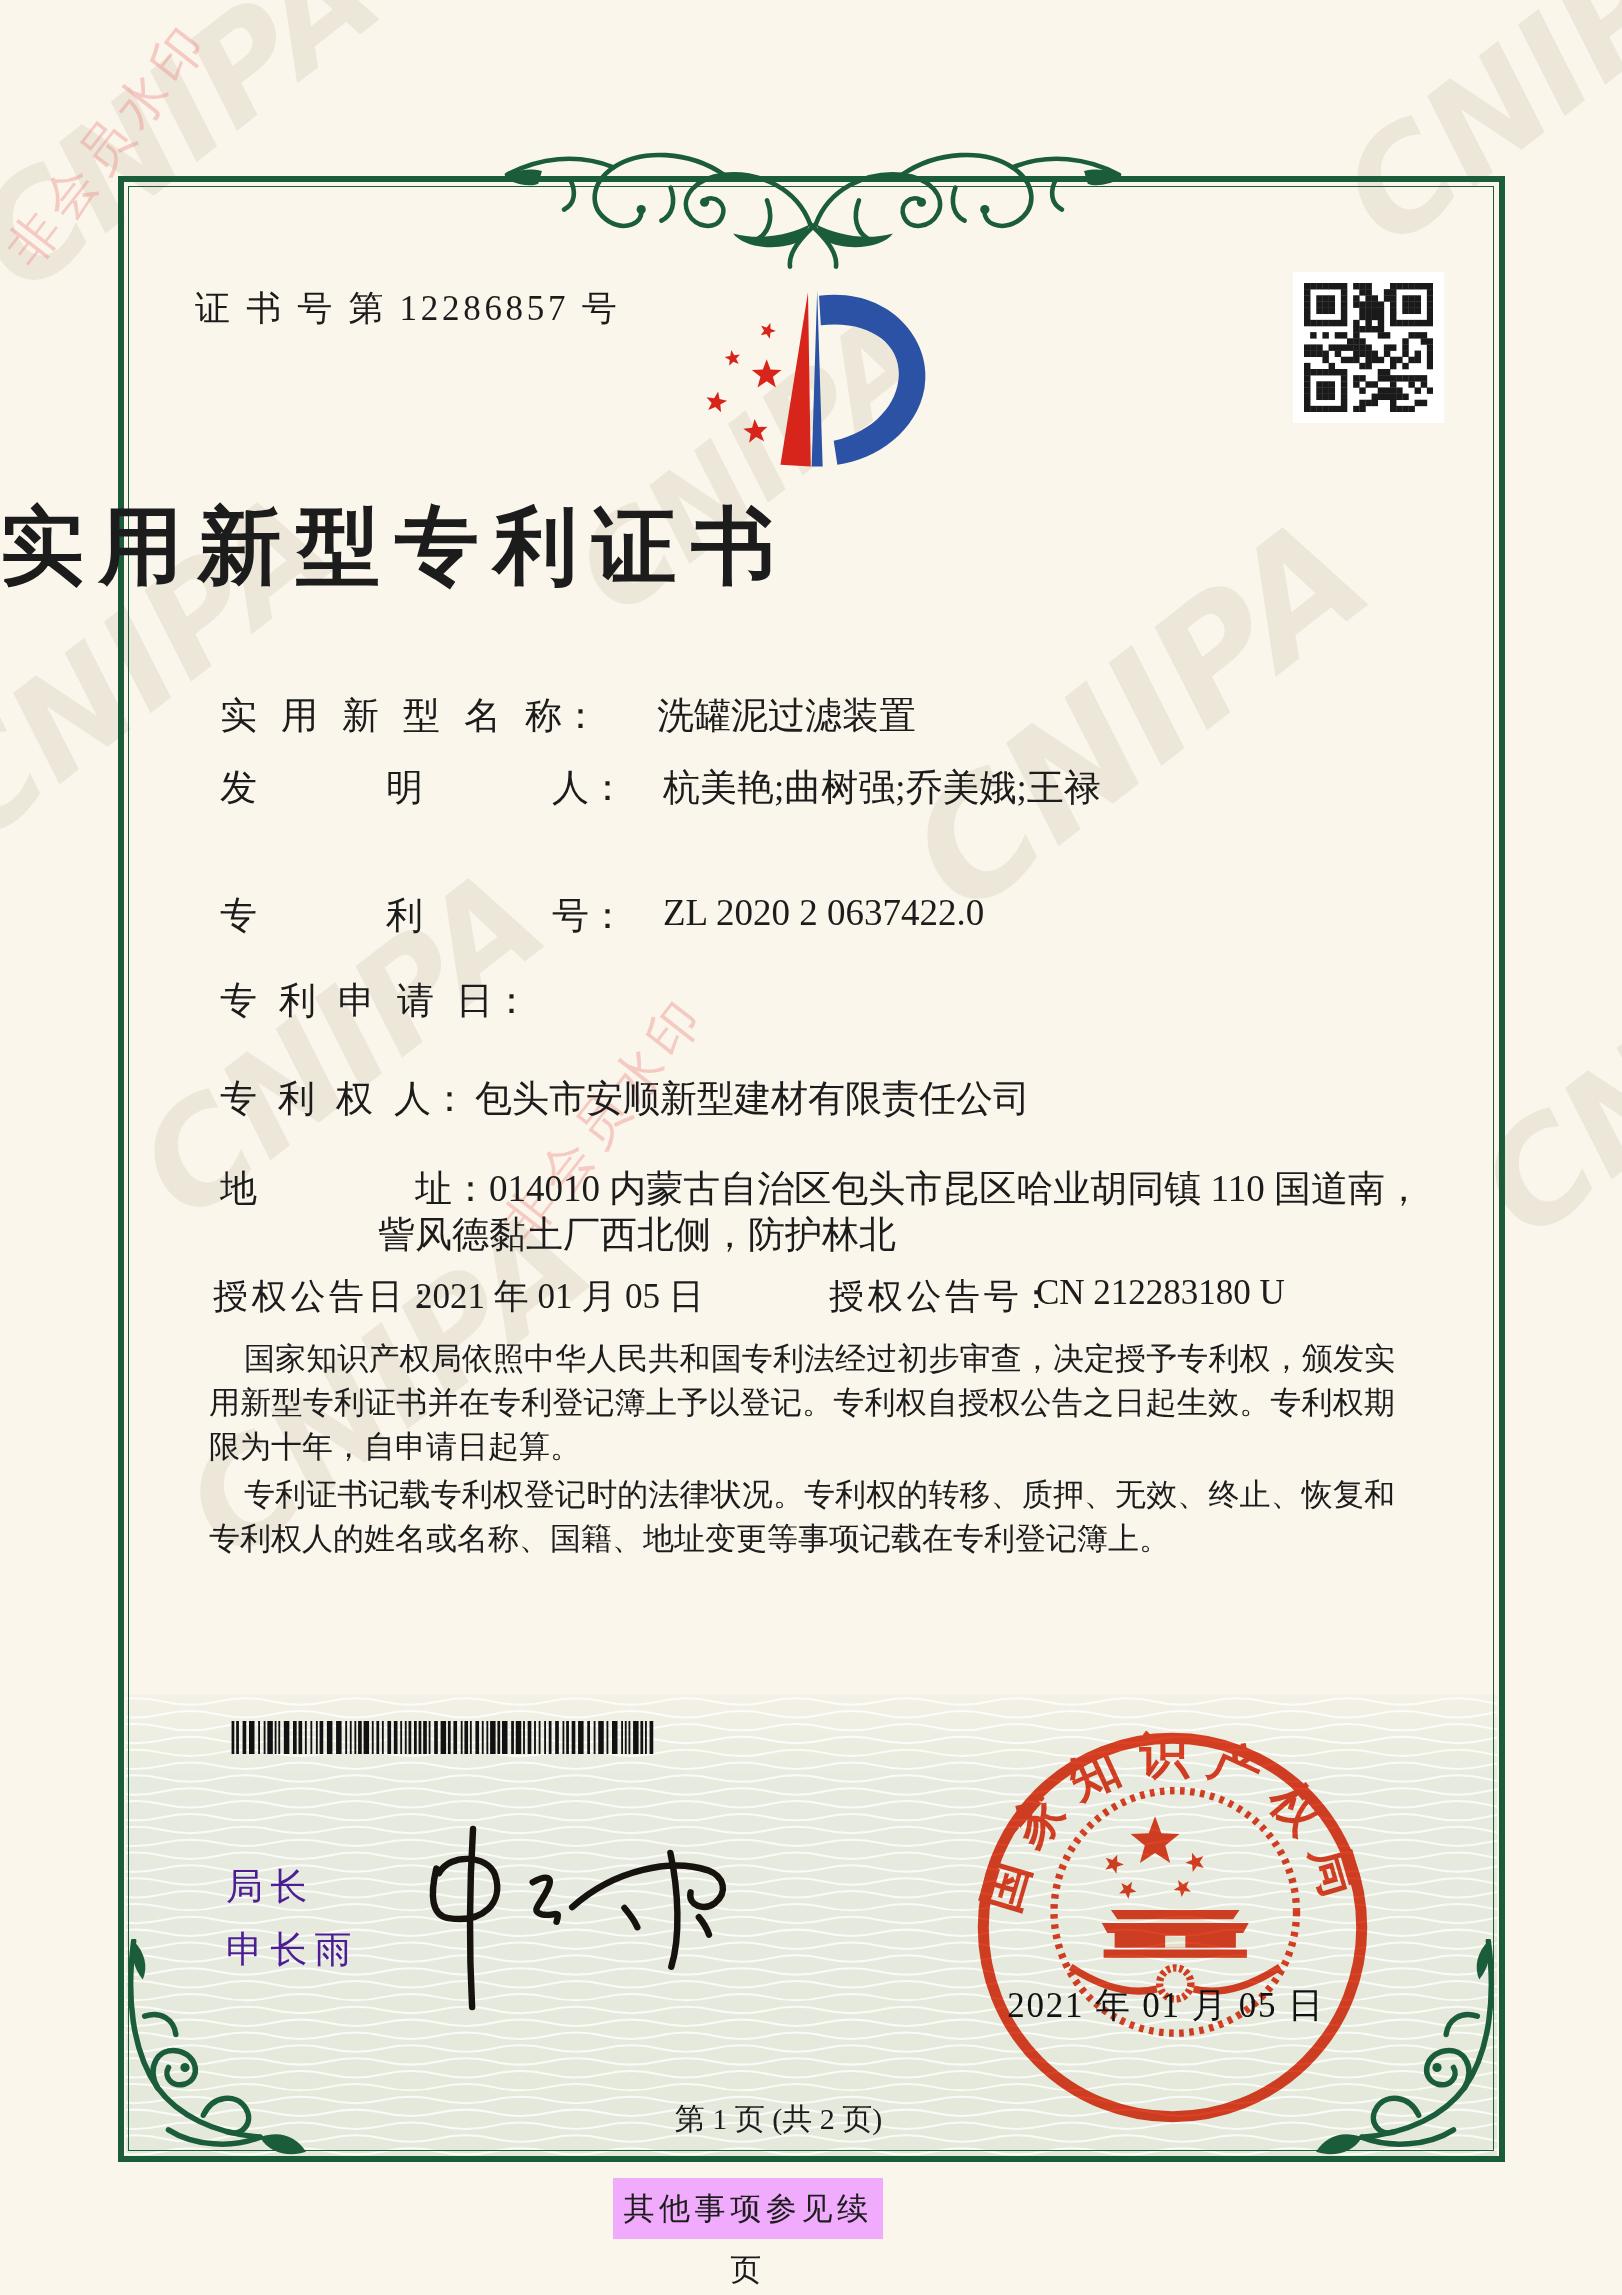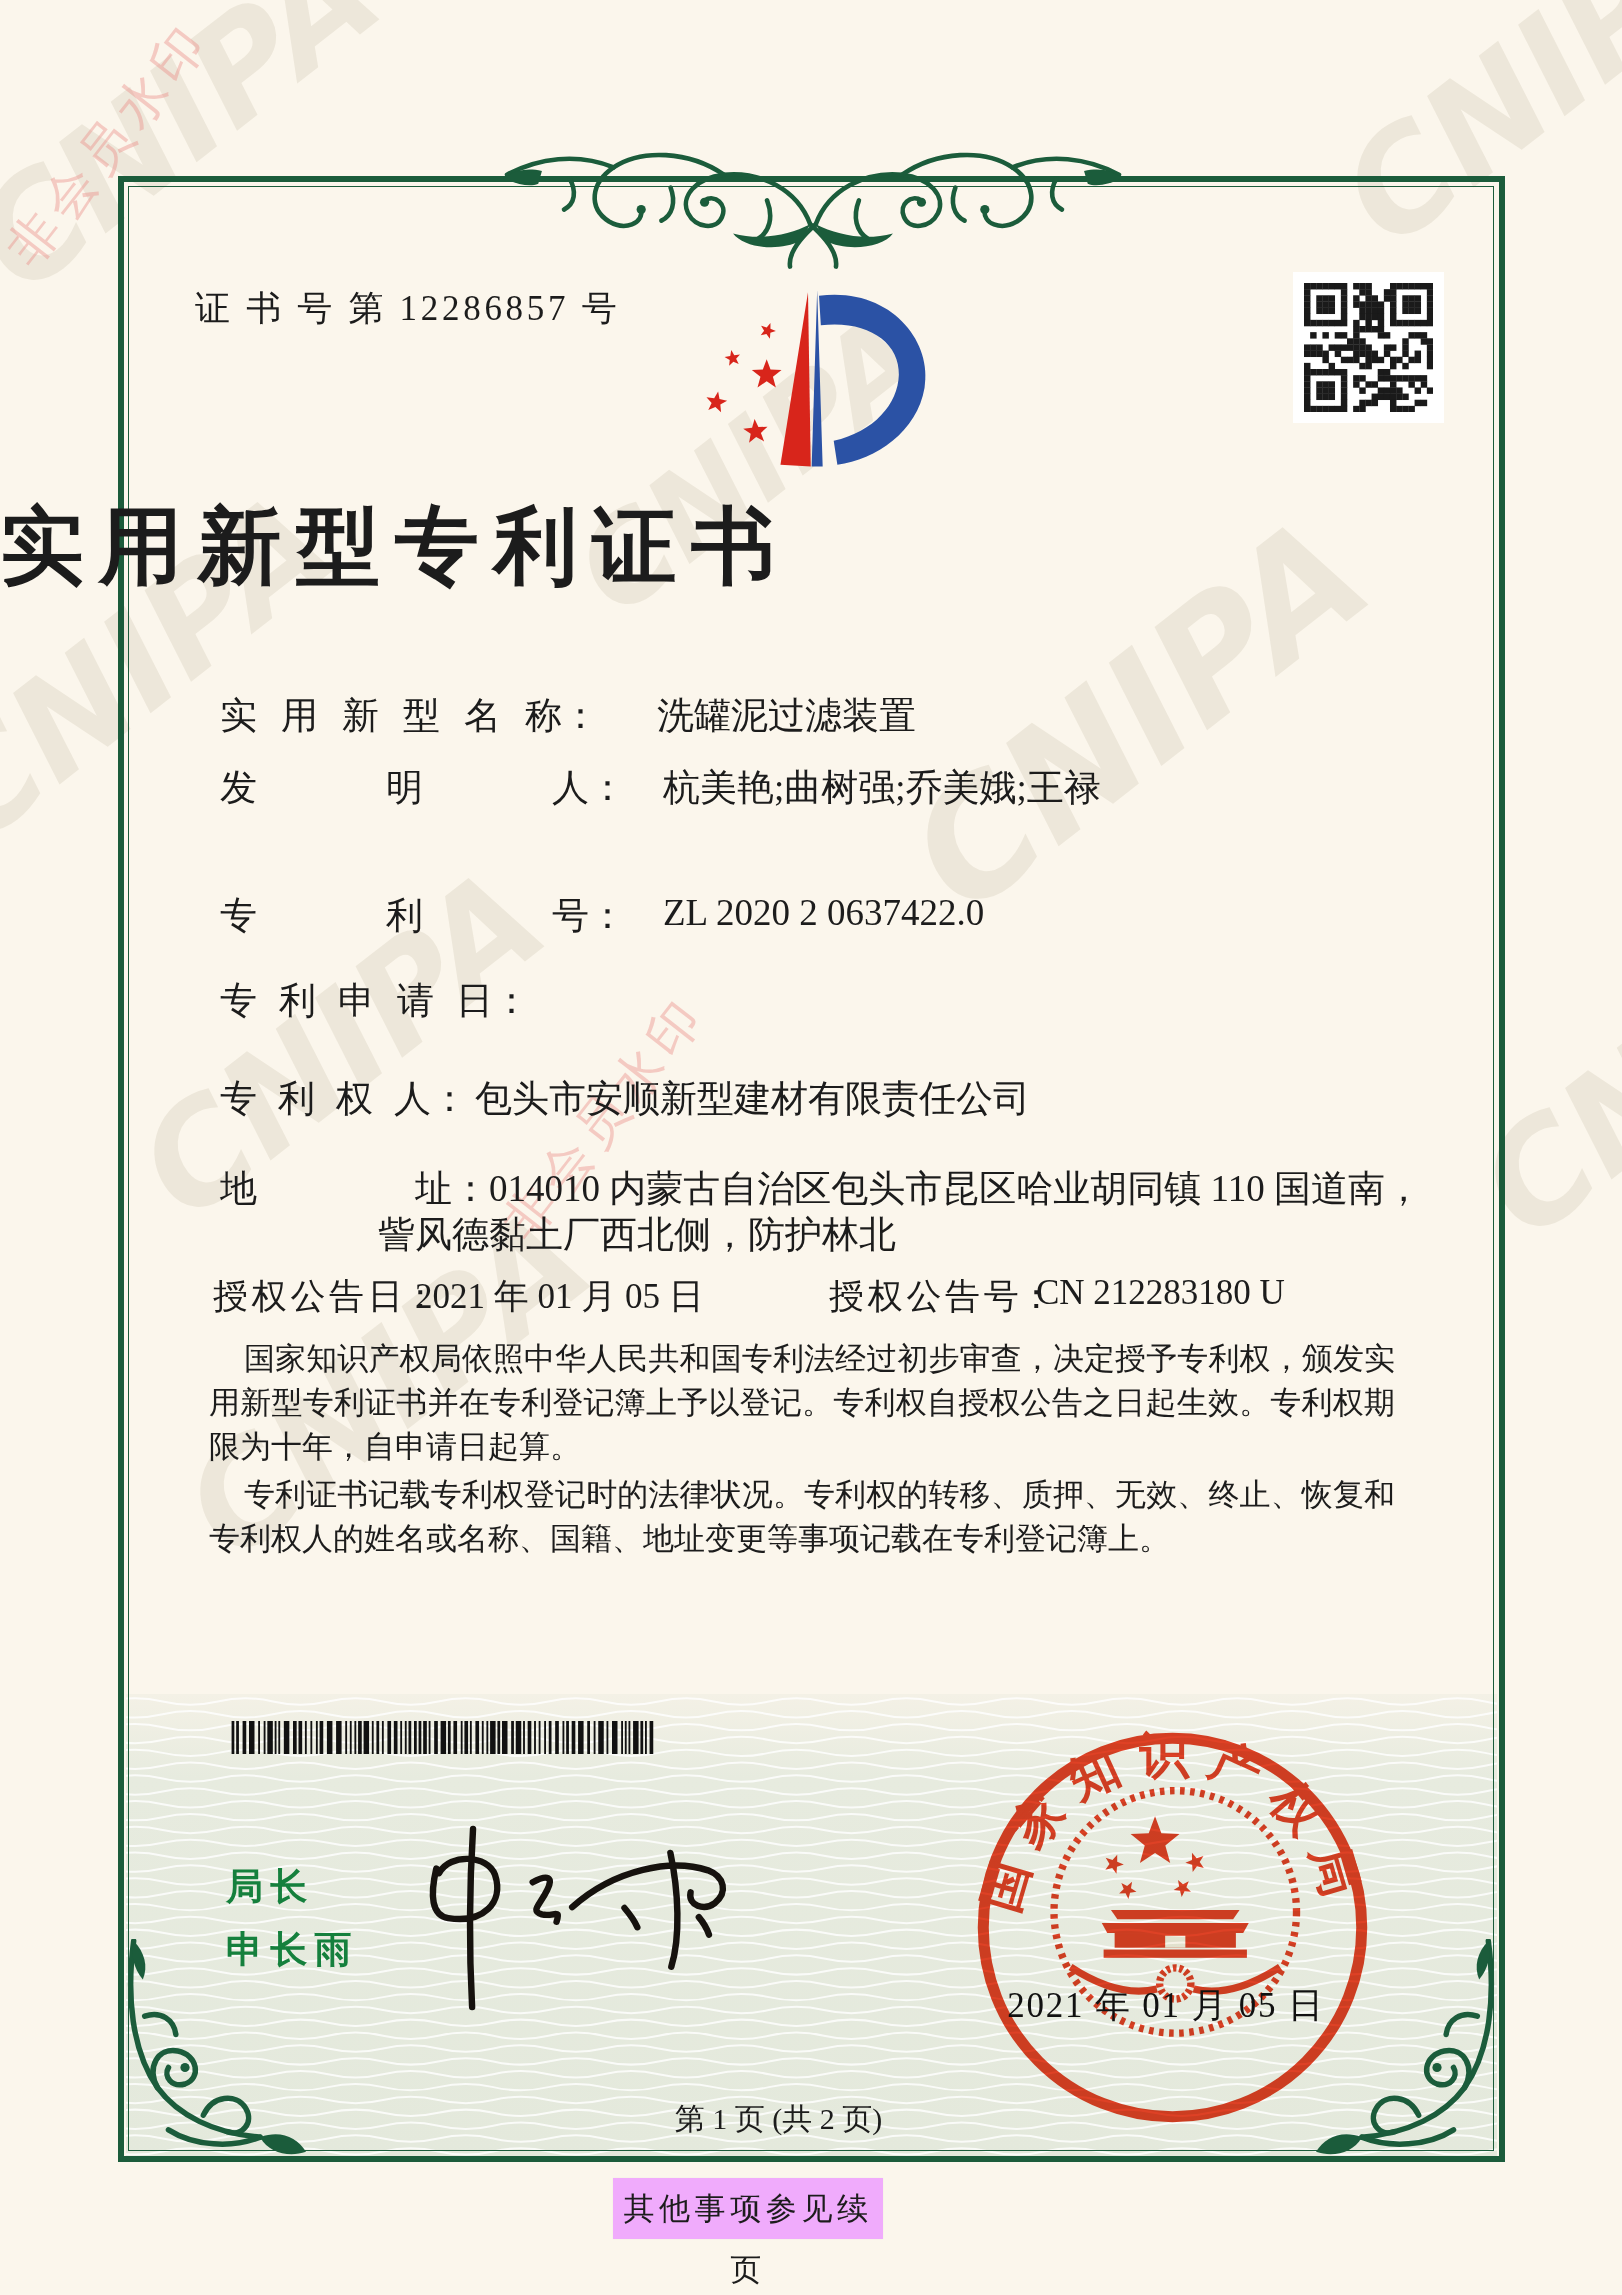--- a/index.html
+++ b/index.html
@@ -41,21 +41,21 @@
   .grantrow .g1v{position:absolute;left:415px;}
   .grantrow .g2{position:absolute;left:829px;}
   .grantrow .g2v{position:absolute;left:1036px;}
   
   .paras{position:absolute;left:209px;top:1337px;width:1186px;font-size:31px;line-height:44px;
       text-align:justify;}
   .paras p{margin:0;text-indent:35px;}
   .paras p + p{margin-top:3.7px;}
   
   .director{position:absolute;left:226px;font-family:"Liberation Sans","DejaVu Sans",sans-serif;
-      font-weight:bold;font-size:37px;letter-spacing:7.3px;color:#15803d;}
+      font-weight:normal;font-size:37px;letter-spacing:7.3px;color:#4c1d95;}
   .sealdate{position:absolute;left:987px;top:1982px;width:358px;text-align:center;
       font-size:35px;letter-spacing:1.8px;color:#111;}
   .pagefoot{position:absolute;left:659px;top:2099px;width:239px;text-align:center;font-size:30px;}
   .bottomnote{position:absolute;left:613px;top:2178px;width:270px;height:61px;background:#f0abfc;
       text-align:center;line-height:61px;font-size:31px;letter-spacing:4.6px;box-shadow:0 0 1.8px rgba(0,0,0,0.05);}
 </style>
 </head>
 <body>
 
 <div class="page">

